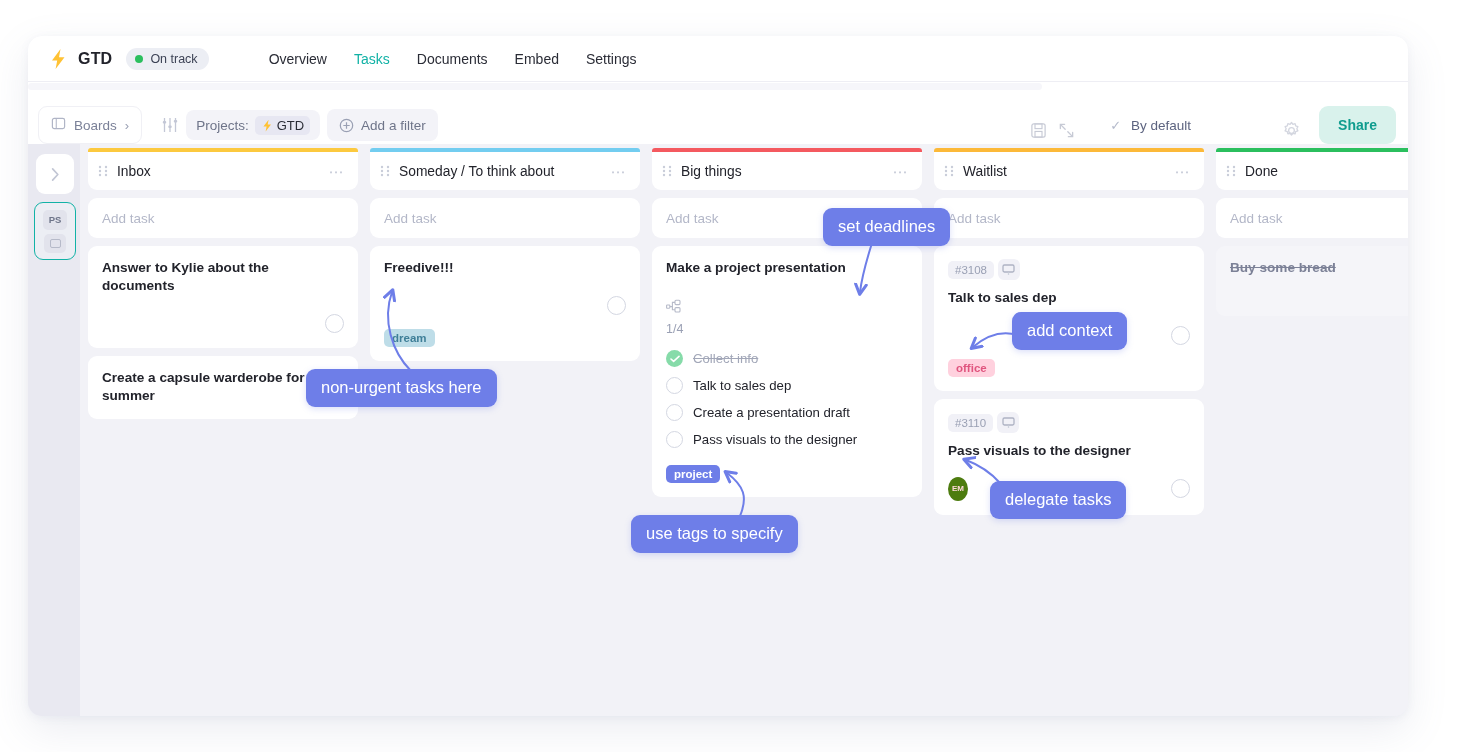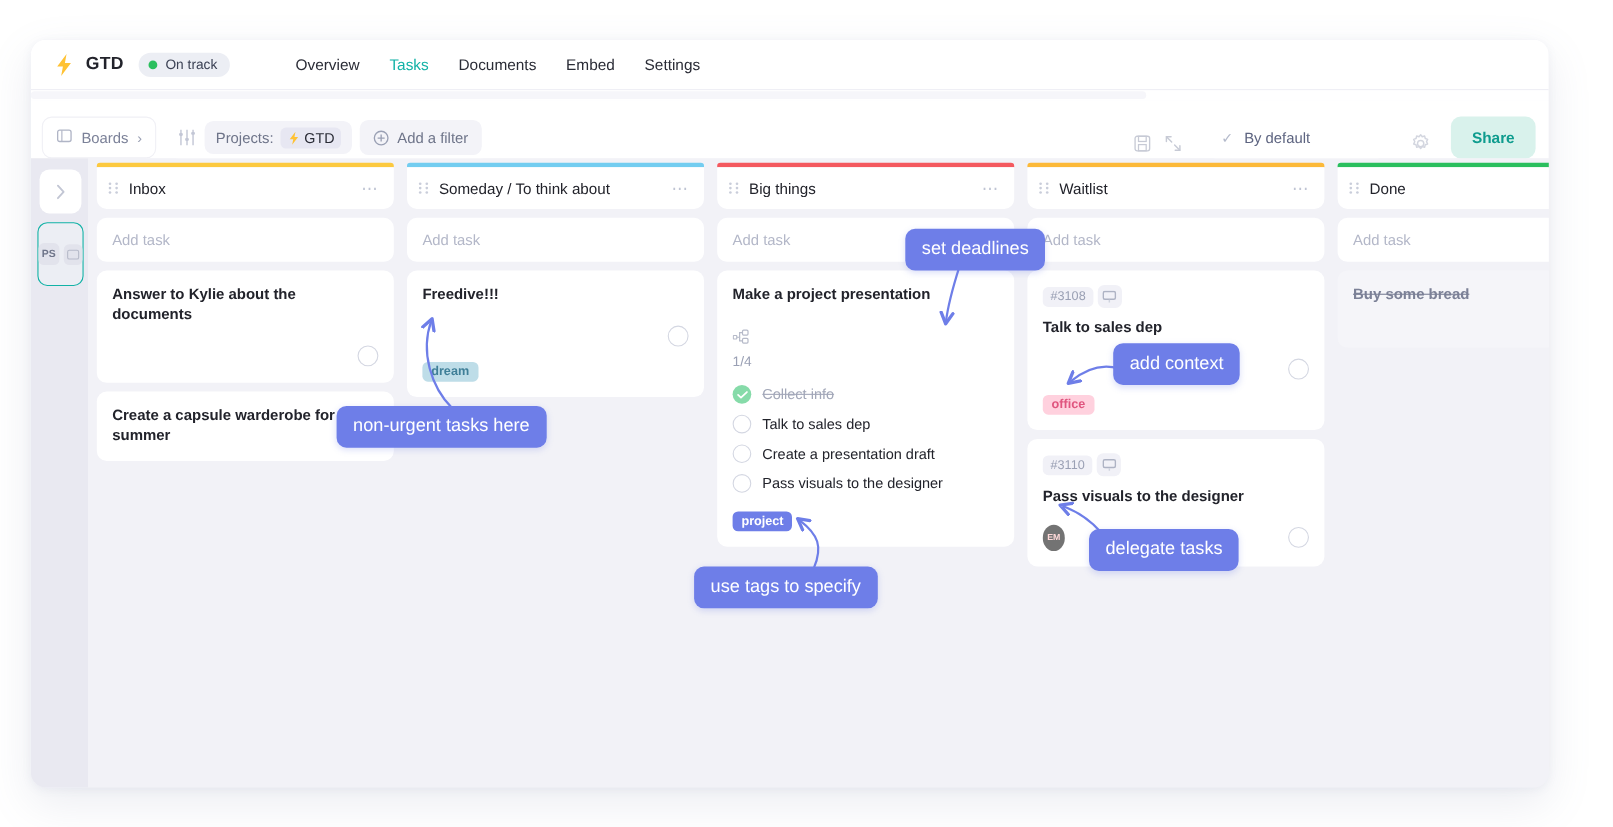--- a/index.html
+++ b/index.html
@@ -145,21 +145,21 @@
     background: #ffffff; border-radius: 9px;
     display: flex; align-items: center; justify-content: center;
     cursor: pointer;
   }
   .rail-toggle svg { display:block; }
   .rail-board {
     position: absolute; left: 6px; top: 58px;
     width: 42px; height: 58px;
     border: 1.5px solid #12b2a6; border-radius: 9px;
     background: #eceef4;
-    display: flex; flex-direction: row; align-items: center;
+    display: flex; flex-direction: column; align-items: center;
     justify-content: center; gap: 4px; cursor: pointer;
   }
   .rail-avatar {
     width: 24px; height: 20px; border-radius: 5px;
     background: #e2e3ec; color: #6e7489;
     font-size: 9.5px; font-weight: 600;
     display: flex; align-items: center; justify-content: center;
   }
   .rail-sq {
     width: 22px; height: 19px; border-radius: 5px;
@@ -257,21 +257,21 @@
     background: #f1f1f7; color: #9aa0b4;
     border-radius: 5px; padding: 3px 7px; font-size: 11.5px;
   }
   .mini-icon-box {
     width: 22px; height: 21px; border-radius: 6px; background: #f1f1f7;
     display: flex; align-items: center; justify-content: center;
   }
   .mini-icon-box svg { display:block; }
   .avatar-em {
     width: 20px; height: 24px; border-radius: 50%;
-    background: #737373; color: #ffd9d9;
+    background: #4d7c0f; color: #ffd9d9;
     font-size: 8px; font-weight: 700;
     display: flex; align-items: center; justify-content: center;
   }
   .bottom-row { display:flex; align-items:center; justify-content:space-between; margin-top: 16px; }
 
   
   .anno-layer { position: absolute; left:0; top:0; width:1466px; height:752px; pointer-events:none; }
   .callout {
     position: absolute;
     background: #6e7ee8; color: #ffffff;

